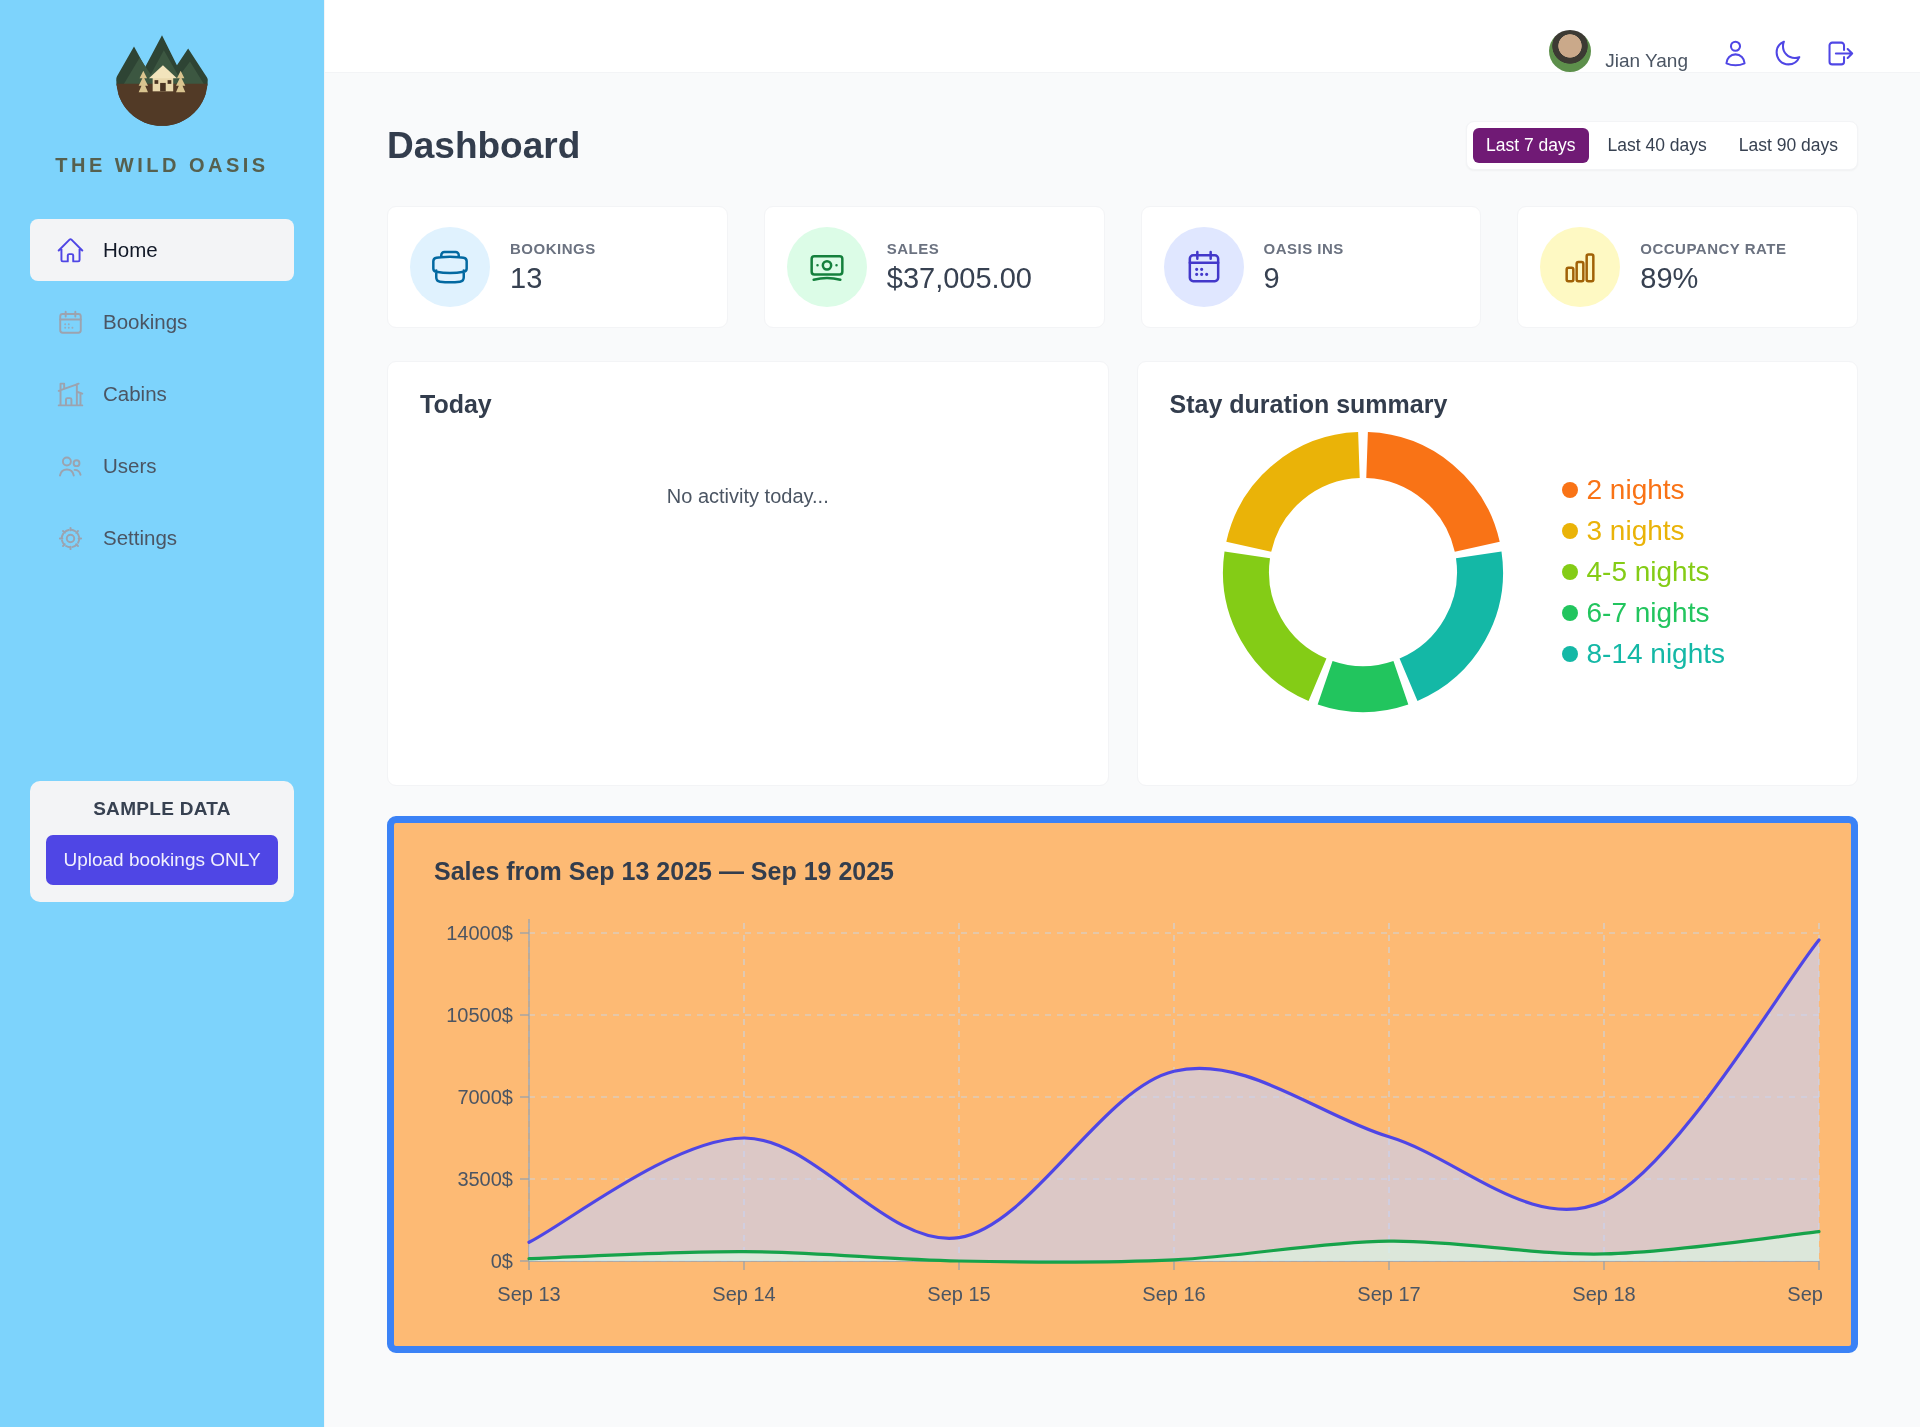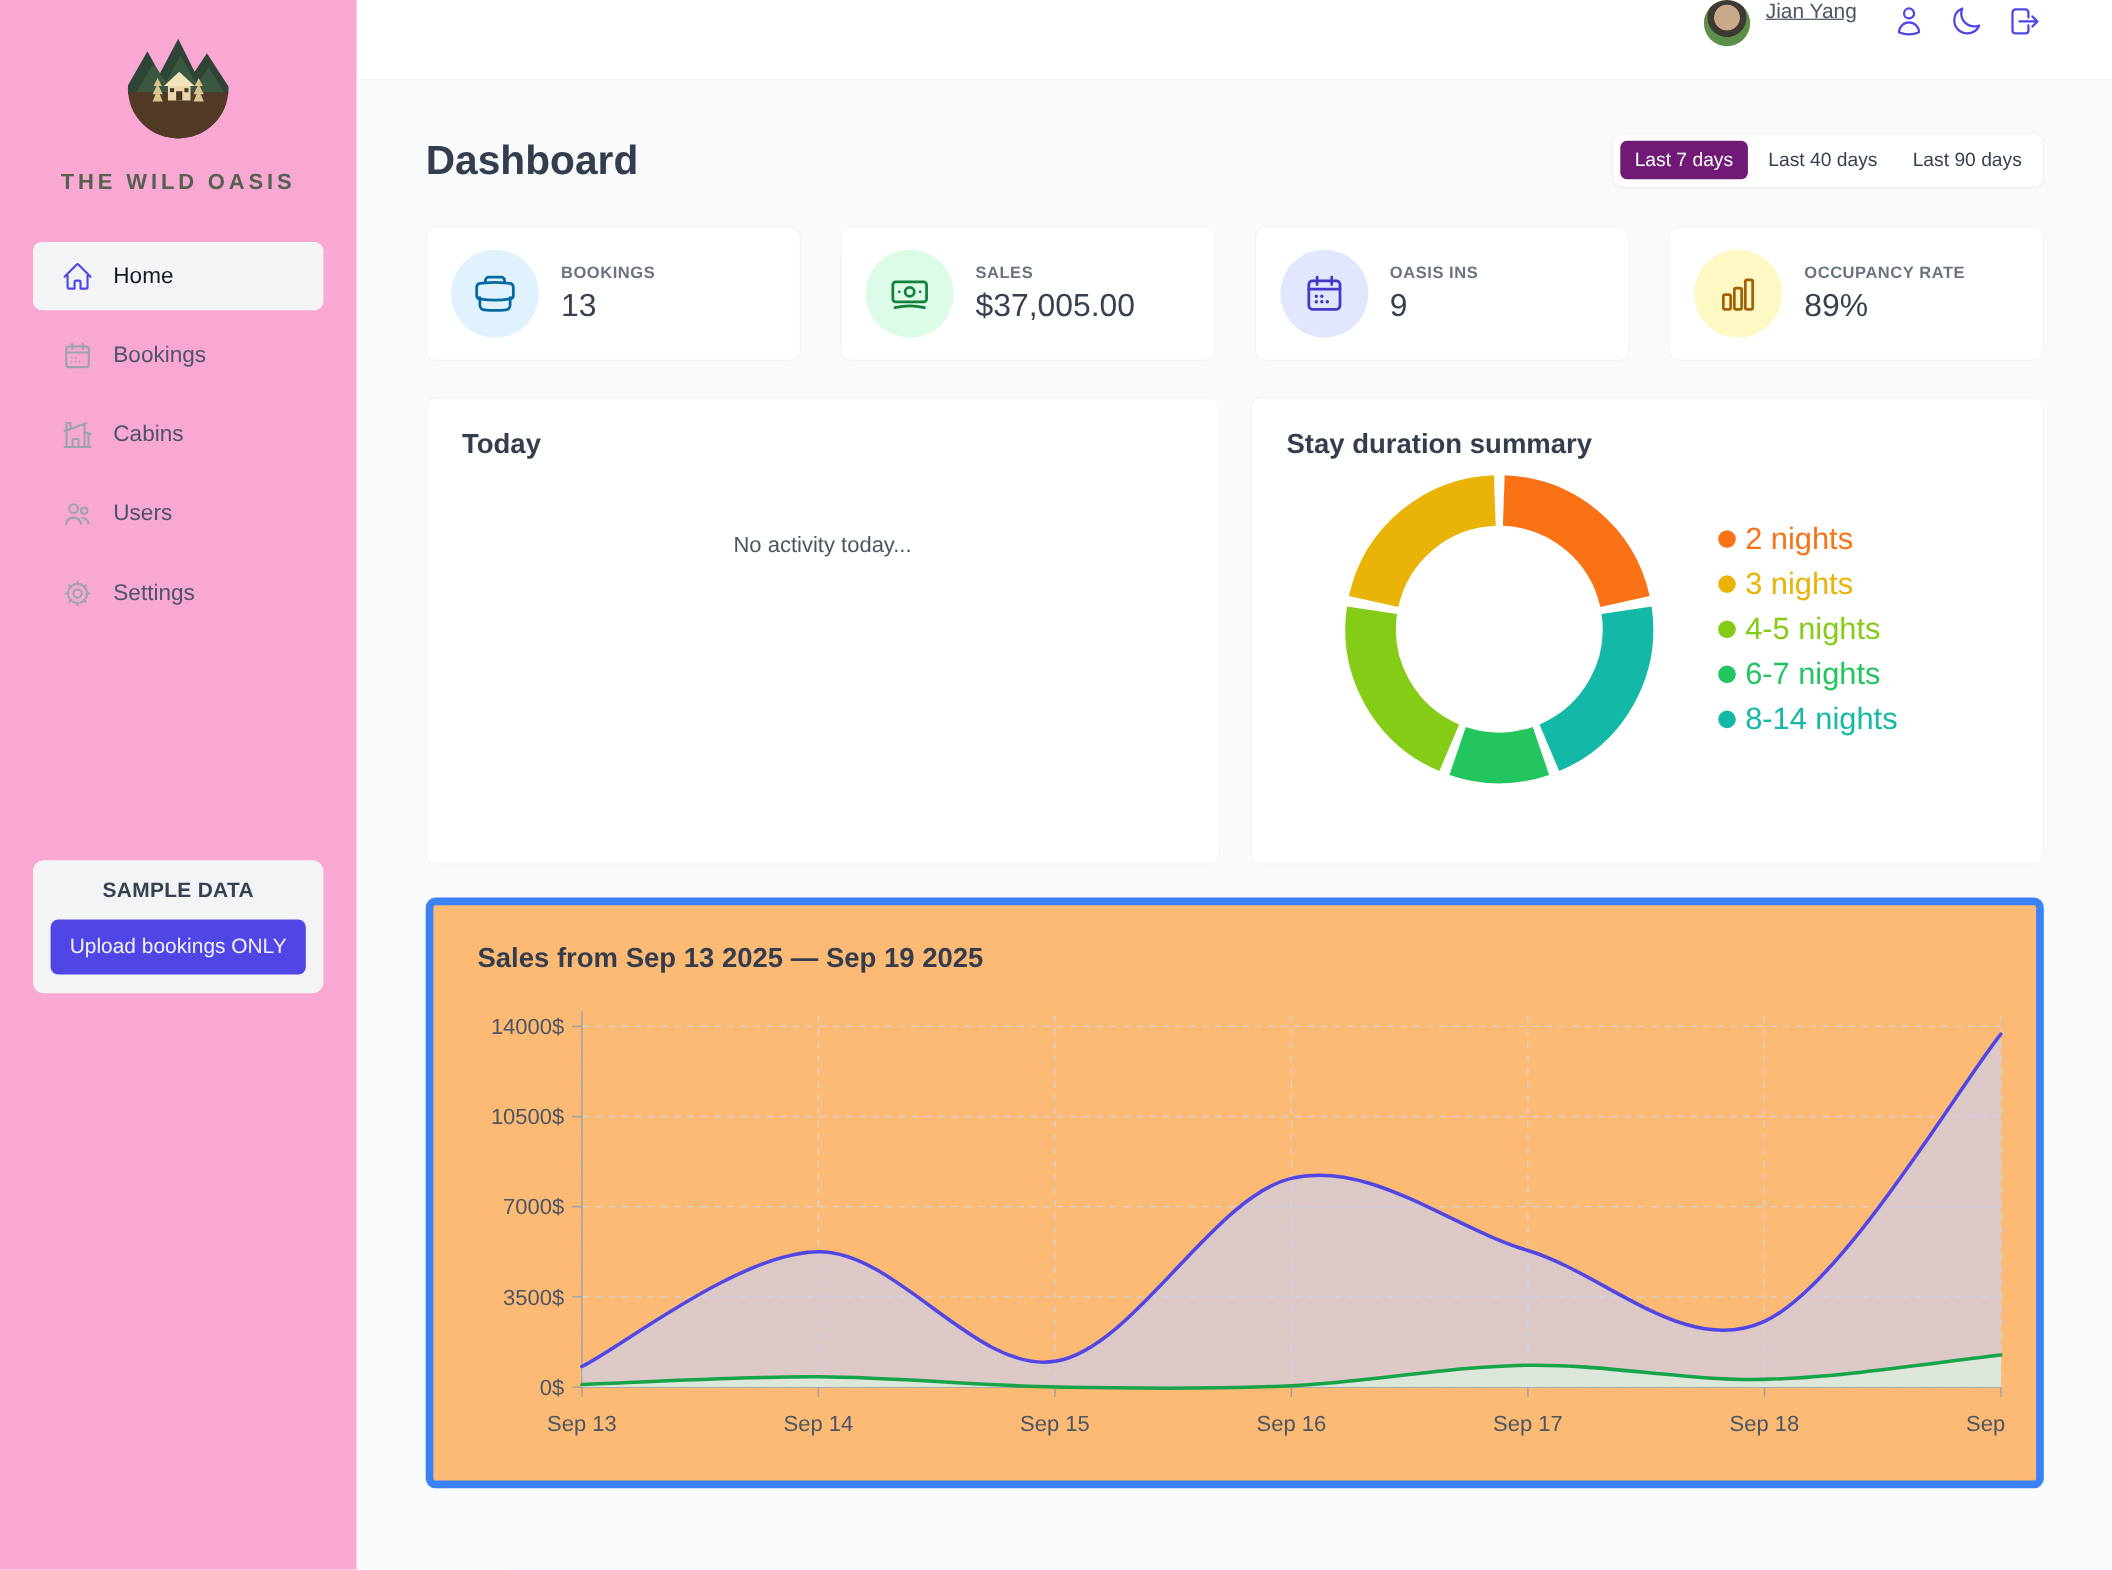--- a/index.html
+++ b/index.html
@@ -1,42 +1,42 @@
 <!DOCTYPE html>
 <html><head>
 <meta charset="utf-8">
 <style>
   * { margin:0; padding:0; box-sizing:border-box; }
   html,body { width:1920px; height:1427px; overflow:hidden;
     font-family:"Liberation Sans", sans-serif; color:#374151; background:#fff; }
   body { display:grid; grid-template-columns:325px 1fr; grid-template-rows:73px 1fr; }
 
   
-  .sidebar { grid-row:1/3; grid-column:1; background:#f9a8d4; border-right:1px solid #f3f4f6;
+  .sidebar { grid-row:1/3; grid-column:1; background:#7dd3fc; border-right:1px solid #f3f4f6;
     padding:26px 30px; display:flex; flex-direction:column; }
   .logo-wrap { text-align:center; }
   .logo-wrap svg { width:118px; height:112px; }
   .brand-name { margin-top:12px; font-size:20px; font-weight:600; letter-spacing:3.5px;
     color:#56604e; }
   .nav { margin-top:42px; display:flex; flex-direction:column; gap:10px; }
   .nav-item { display:flex; align-items:center; gap:18px; height:62px; padding:0 26px;
     border-radius:8px; font-size:20.5px; font-weight:500; color:#4b5563; cursor:pointer; }
   .nav-item svg { width:29px; height:29px; stroke:#9ca3af; fill:none; stroke-width:1.6;
     stroke-linecap:round; stroke-linejoin:round; flex:none; }
   .nav-item.active { background:#f3f4f6; color:#111827; }
   .nav-item.active svg { stroke:#4f46e5; }
   .sample-box { margin-top:212px; background:#f3f4f6; border-radius:10px; padding:17px 16px; }
   .sample-title { text-align:center; font-size:19px; font-weight:700; color:#374151; letter-spacing:.3px; }
   .upload-btn { display:block; width:100%; margin-top:15px; background:#4f46e5; color:#f1f0fd;
     border:none; border-radius:7px; font-size:19px; font-weight:500; padding:14px 8px;
     font-family:inherit; cursor:pointer; }
 
   
   .topbar { grid-row:1; grid-column:2; background:#fff; border-bottom:1px solid #f3f4f6;
-    display:flex; align-items:flex-start; justify-content:flex-end; gap:14px; padding:0 62px;text-decoration:underline; }
+    display:flex; align-items:flex-end; justify-content:flex-end; gap:14px; padding:0 62px; }
   .avatar { width:42px; height:42px; border-radius:50%; flex:none;
     background:radial-gradient(circle at 50% 38%, #caa98a 0 34%, #3c3a33 36% 52%, #5d8f4b 54% 100%); }
   .user-name { font-size:19px; font-weight:500; color:#4b5563; margin-right:14px; }
   .icon-btn { background:none; border:none; width:38px; height:38px; border-radius:6px;
     display:flex; align-items:center; justify-content:center; cursor:pointer; }
   .icon-btn svg { width:29px; height:29px; stroke:#4f46e5; fill:none; stroke-width:1.7;
     stroke-linecap:round; stroke-linejoin:round; }
 
   
   .main { grid-row:2; grid-column:2; background:#f9fafb; padding:48px 62px; overflow:hidden; }

